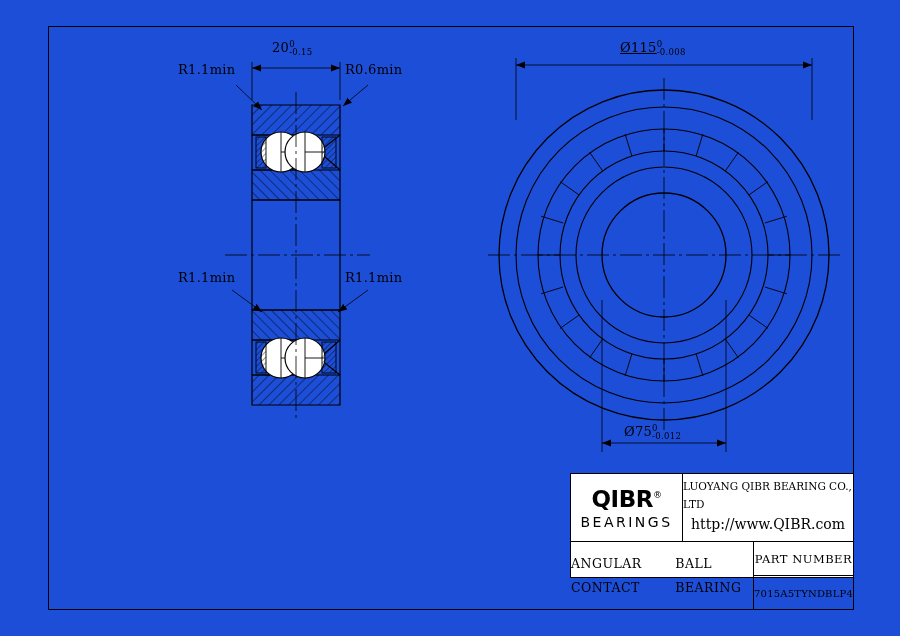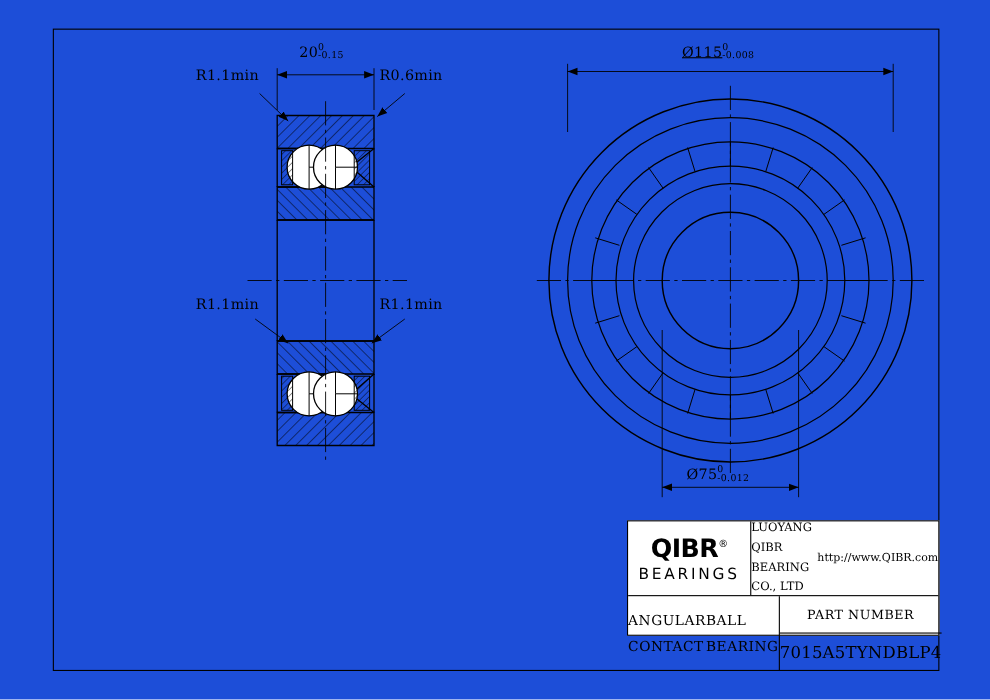--- a/index.html
+++ b/index.html
@@ -110,28 +110,28 @@
   .logo-sub {
     font-family: "DejaVu Sans", sans-serif;
     font-size: 14px;
     letter-spacing: 2.5px;
     margin-top: 3px;
   }
   .company-cell {
     flex: 1;
     height: 100%;
     display: flex;
-    flex-direction: row;
+    flex-direction: column;
     justify-content: center;
     align-items: center;
     font-size: 10.5px;
     line-height: 1.7;
   }
   .company-cell .url {
-    font-size: 10px;
+    font-size: 14px;
   }
   .tb-bottom {
     position: absolute;
     left: 0;
     top: 68px;
     width: 100%;
     height: 68px;
     display: flex;
   }
   .desc-cell {
@@ -161,21 +161,21 @@
     align-items: center;
     justify-content: center;
     font-size: 11.5px;
     letter-spacing: 0.5px;
   }
   .pn-value {
     height: 50%;
     display: flex;
     align-items: center;
     justify-content: center;
-    font-size: 15px;
+    font-size: 10px;
     letter-spacing: 0.2px;
   }
 </style>
 </head>
 <body>
 
 <div id="page">
 
   <div class="frame"></div>
 

